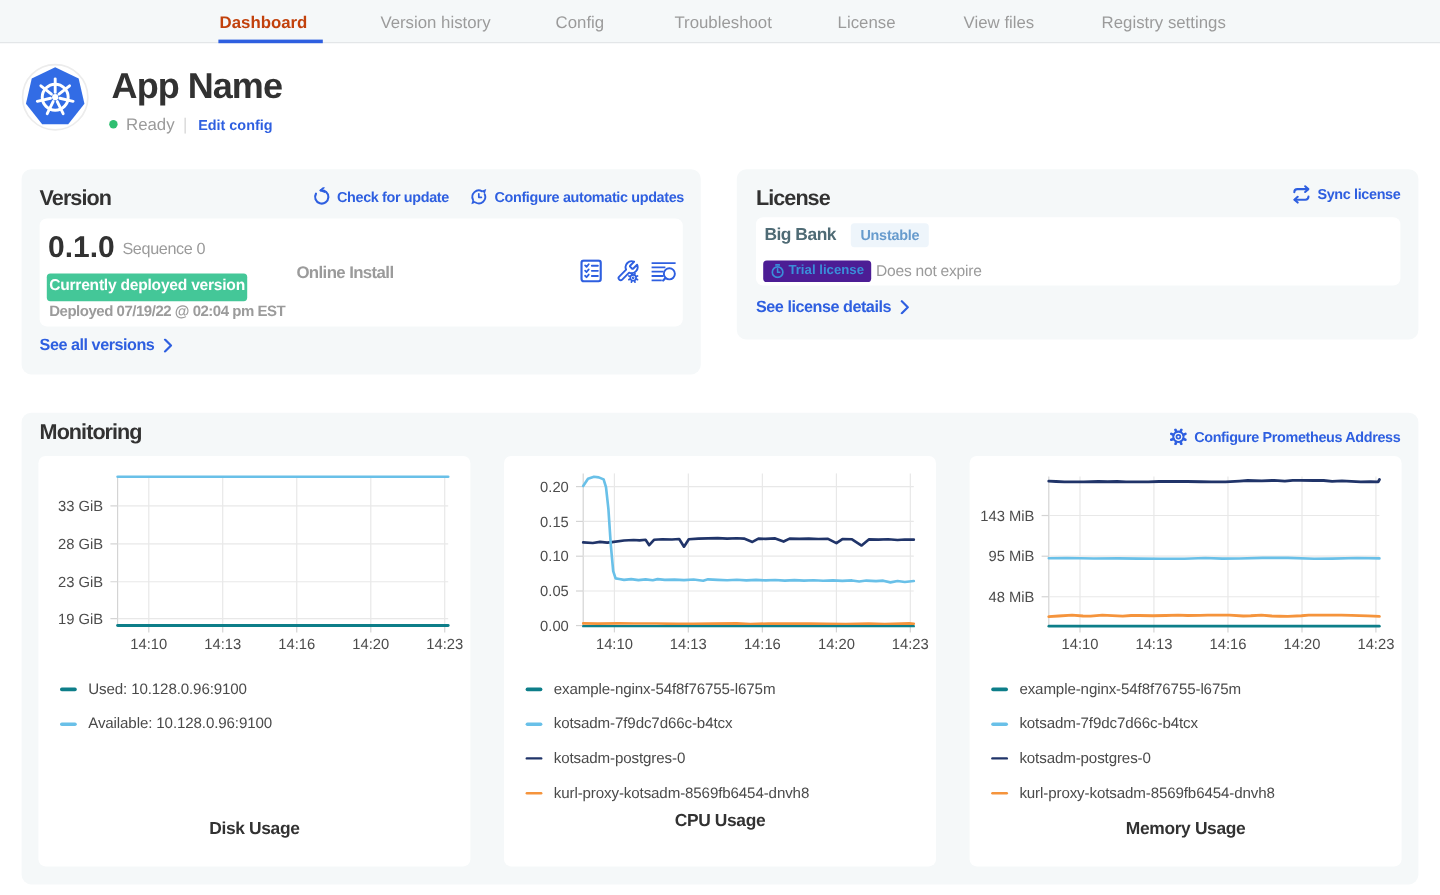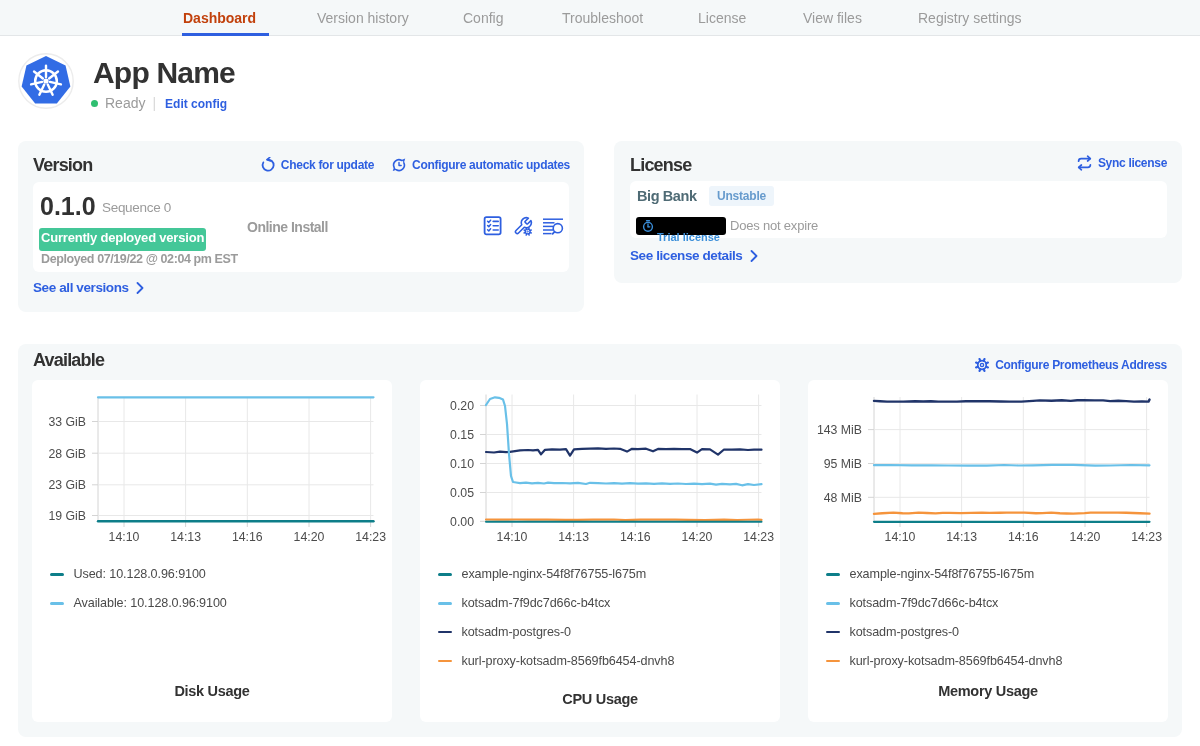--- a/index.html
+++ b/index.html
@@ -40,21 +40,21 @@
 .vdeployed { position:absolute; left:8px; top:70px; font-size:12.5px; color:#9b9b9b; font-weight:bold; letter-spacing:-0.4px; }
 .voline { position:absolute; left:214px; top:37px; font-size:14px; font-weight:bold; color:#9b9b9b; letter-spacing:-0.5px; }
 .vicons { position:absolute; left:450px; top:34px; width:84px; white-space:nowrap; }
 .seeall { position:absolute; left:33px; top:280px; font-size:13.5px; font-weight:bold; color:#2e5fe0; letter-spacing:-0.4px; }
 
 
 .l-title { left:16px; top:14px; }
 .l-box { left:16px; top:40px; width:537px; height:57px; }
 .bigbank { position:absolute; left:7px; top:7px; font-size:14.5px; font-weight:bold; color:#4f6b75; letter-spacing:-0.4px; }
 .unstable { position:absolute; left:79px; top:5px; height:20px; line-height:20px; padding:0 8px; background:#eef5fb; color:#679bcd; font-size:12px; letter-spacing:-0.2px; font-weight:bold; border-radius:3px; }
-.trial { position:absolute; left:6px; top:36px; height:17.5px; line-height:17.5px; padding:12px 6px 0 21px; background:#000000; color:#3a8ed9; font-size:11px; font-weight:bold; border-radius:3px; }
+.trial { position:absolute; left:6px; top:36px; height:17.5px; line-height:17.5px; padding:0 6px 0 21px; background:#4c1d95; color:#3a8ed9; font-size:11px; font-weight:bold; border-radius:3px; }
 .trial svg { position:absolute; left:6px; top:2.5px; }
 .noexpire { position:absolute; left:100px; top:37px; font-size:13px; color:#9b9b9b; letter-spacing:-0.2px; }
 .seelic { position:absolute; left:630px; top:248px; font-size:13.5px; font-weight:bold; color:#2e5fe0; letter-spacing:-0.4px; }
 
 
 .m-title { left:15px; top:6px; }
 .chartcard { position:absolute; top:36px; width:360px; height:342px; background:#fff; border-radius:6px; }
 .cc1 { left:14px; } .cc2 { left:402px; } .cc3 { left:790px; }
 .lrow { position:absolute; height:14px; }
 .ldash { position:absolute; left:0; top:6px; width:14px; height:2.5px; border-radius:2px; }
@@ -163,21 +163,21 @@
         <path d="M 1.6 6.2 Q 1.6 3.6 4.2 3.6 L 13.1 3.6" fill="none" stroke="#2e5fe0" stroke-width="1.7" stroke-linecap="round"></path>
         <path d="M 10.6 1.2 L 13.3 3.6 L 10.6 6.0" fill="none" stroke="#2e5fe0" stroke-width="1.7" stroke-linecap="round" stroke-linejoin="round"></path>
         <path d="M 13.4 9.8 Q 13.4 12.4 10.8 12.4 L 1.9 12.4" fill="none" stroke="#2e5fe0" stroke-width="1.7" stroke-linecap="round"></path>
         <path d="M 4.4 10.0 L 1.7 12.4 L 4.4 14.8" fill="none" stroke="#2e5fe0" stroke-width="1.7" stroke-linecap="round" stroke-linejoin="round"></path>
       </svg><span class="link" style="margin-left:6px;vertical-align:middle;">Sync license</span></div>
   <div class="seelic">See license details <svg width="8" height="12" viewBox="0 0 8 12" style="vertical-align:-1.5px;margin-left:4px;">
         <polyline points="1.5,1 6.5,6 1.5,11" fill="none" stroke="#2e5fe0" stroke-width="1.8" stroke-linecap="round" stroke-linejoin="round"></polyline>
       </svg></div>
 
   <div class="card monitoring">
-    <div class="cardtitle m-title">Available</div>
+    <div class="cardtitle m-title">Monitoring</div>
     <div class="chartcard cc1">
         <svg width="360" height="175" viewBox="0 0 360 175" style="position:absolute;left:0;top:0;" font-family="Liberation Sans, sans-serif">
           <line x1="66.0" y1="17.3" x2="66.0" y2="141.3" stroke="#d4d4d4" stroke-width="1"></line>
           <line x1="92.0" y1="17.3" x2="92.0" y2="141.3" stroke="#e8e8e8" stroke-width="1"></line>
           <line x1="153.6" y1="17.3" x2="153.6" y2="141.3" stroke="#e8e8e8" stroke-width="1"></line>
           <line x1="215.3" y1="17.3" x2="215.3" y2="141.3" stroke="#e8e8e8" stroke-width="1"></line>
           <line x1="277.0" y1="17.3" x2="277.0" y2="141.3" stroke="#e8e8e8" stroke-width="1"></line>
           <line x1="338.6" y1="17.3" x2="338.6" y2="141.3" stroke="#e8e8e8" stroke-width="1"></line>
           <line x1="66.0" y1="41.5" x2="341.5" y2="41.5" stroke="#e8e8e8" stroke-width="1"></line>
           <text x="54" y="45.8" text-anchor="end" font-size="12.3" fill="#4c4c4c">33 GiB</text>
@@ -261,21 +261,21 @@
           <span class="ltext">kotsadm-7f9dc7d66c-b4tcx</span>
         </div>
         <div class="lrow" style="top:244.6px;left:18px;width:330px;">
           <span class="ldash" style="background:#203469;"></span>
           <span class="ltext">kotsadm-postgres-0</span>
         </div>
         <div class="lrow" style="top:273.5px;left:18px;width:330px;">
           <span class="ldash" style="background:#f5943c;"></span>
           <span class="ltext">kurl-proxy-kotsadm-8569fb6454-dnvh8</span>
         </div>
-        <div class="ctitle" style="top:311px;">CPU Usage</div>
+        <div class="ctitle" style="top:296px;">CPU Usage</div>
       </div>
     <div class="chartcard cc3">
         <svg width="360" height="175" viewBox="0 0 360 175" style="position:absolute;left:0;top:0;" font-family="Liberation Sans, sans-serif">
           <line x1="66.0" y1="17" x2="66.0" y2="141.3" stroke="#d4d4d4" stroke-width="1"></line>
           <line x1="92.0" y1="17" x2="92.0" y2="141.3" stroke="#e8e8e8" stroke-width="1"></line>
           <line x1="153.6" y1="17" x2="153.6" y2="141.3" stroke="#e8e8e8" stroke-width="1"></line>
           <line x1="215.3" y1="17" x2="215.3" y2="141.3" stroke="#e8e8e8" stroke-width="1"></line>
           <line x1="277.0" y1="17" x2="277.0" y2="141.3" stroke="#e8e8e8" stroke-width="1"></line>
           <line x1="338.6" y1="17" x2="338.6" y2="141.3" stroke="#e8e8e8" stroke-width="1"></line>
           <line x1="66.0" y1="49.6" x2="341.5" y2="49.6" stroke="#e8e8e8" stroke-width="1"></line>

